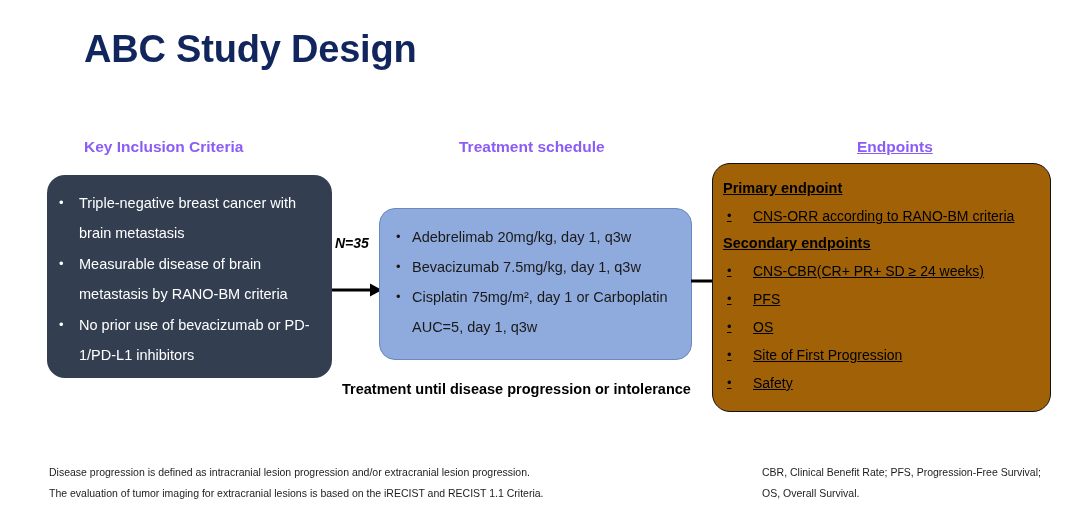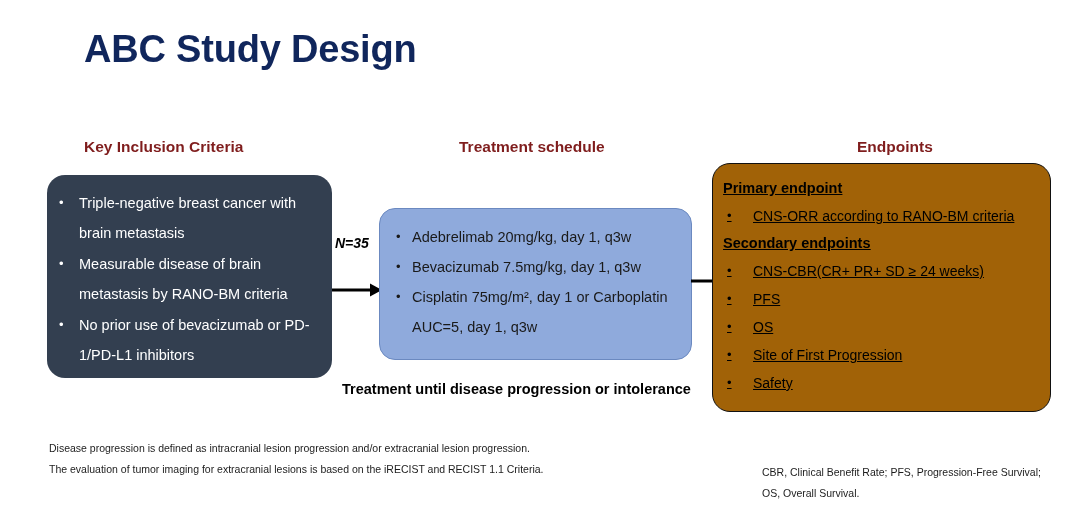--- a/index.html
+++ b/index.html
@@ -31,26 +31,26 @@
     color: #10265c;
     letter-spacing: -0.2px;
     white-space: nowrap;
   }
 
   
   .col-header {
     position: absolute;
     font-size: 15.5px;
     font-weight: bold;
-    color: #7f1d1d;
+    color: #8b5cf6;
     white-space: nowrap;
   }
   .col-header.h-inclusion { left: 52px;  top: 138px; }
   .col-header.h-treatment { left: 427px; top: 138px; }
-  .col-header.h-endpoints { left: 825px; top: 138px; }
+  .col-header.h-endpoints { left: 825px; top: 138px; text-decoration: underline; }
 
   
   .box {
     position: absolute;
     box-sizing: border-box;
   }
   .box-inclusion {
     left: 15px;
     top: 175px;
     width: 285px;
@@ -180,21 +180,21 @@
   }
 
   
   .footnote {
     position: absolute;
     font-size: 10.5px;
     color: #1c1c1c;
     line-height: 21px;
     white-space: nowrap;
   }
-  .footnote-left  { left: 17px;  top: 438px; }
+  .footnote-left  { left: 17px;  top: 462px; }
   .footnote-right { left: 730px; top: 462px; }
 </style>
 </head>
 <body>
 
 <div class="slide">
 
   <div class="slide-title">ABC Study Design</div>
 
   <div class="col-header h-inclusion">Key Inclusion Criteria</div>

